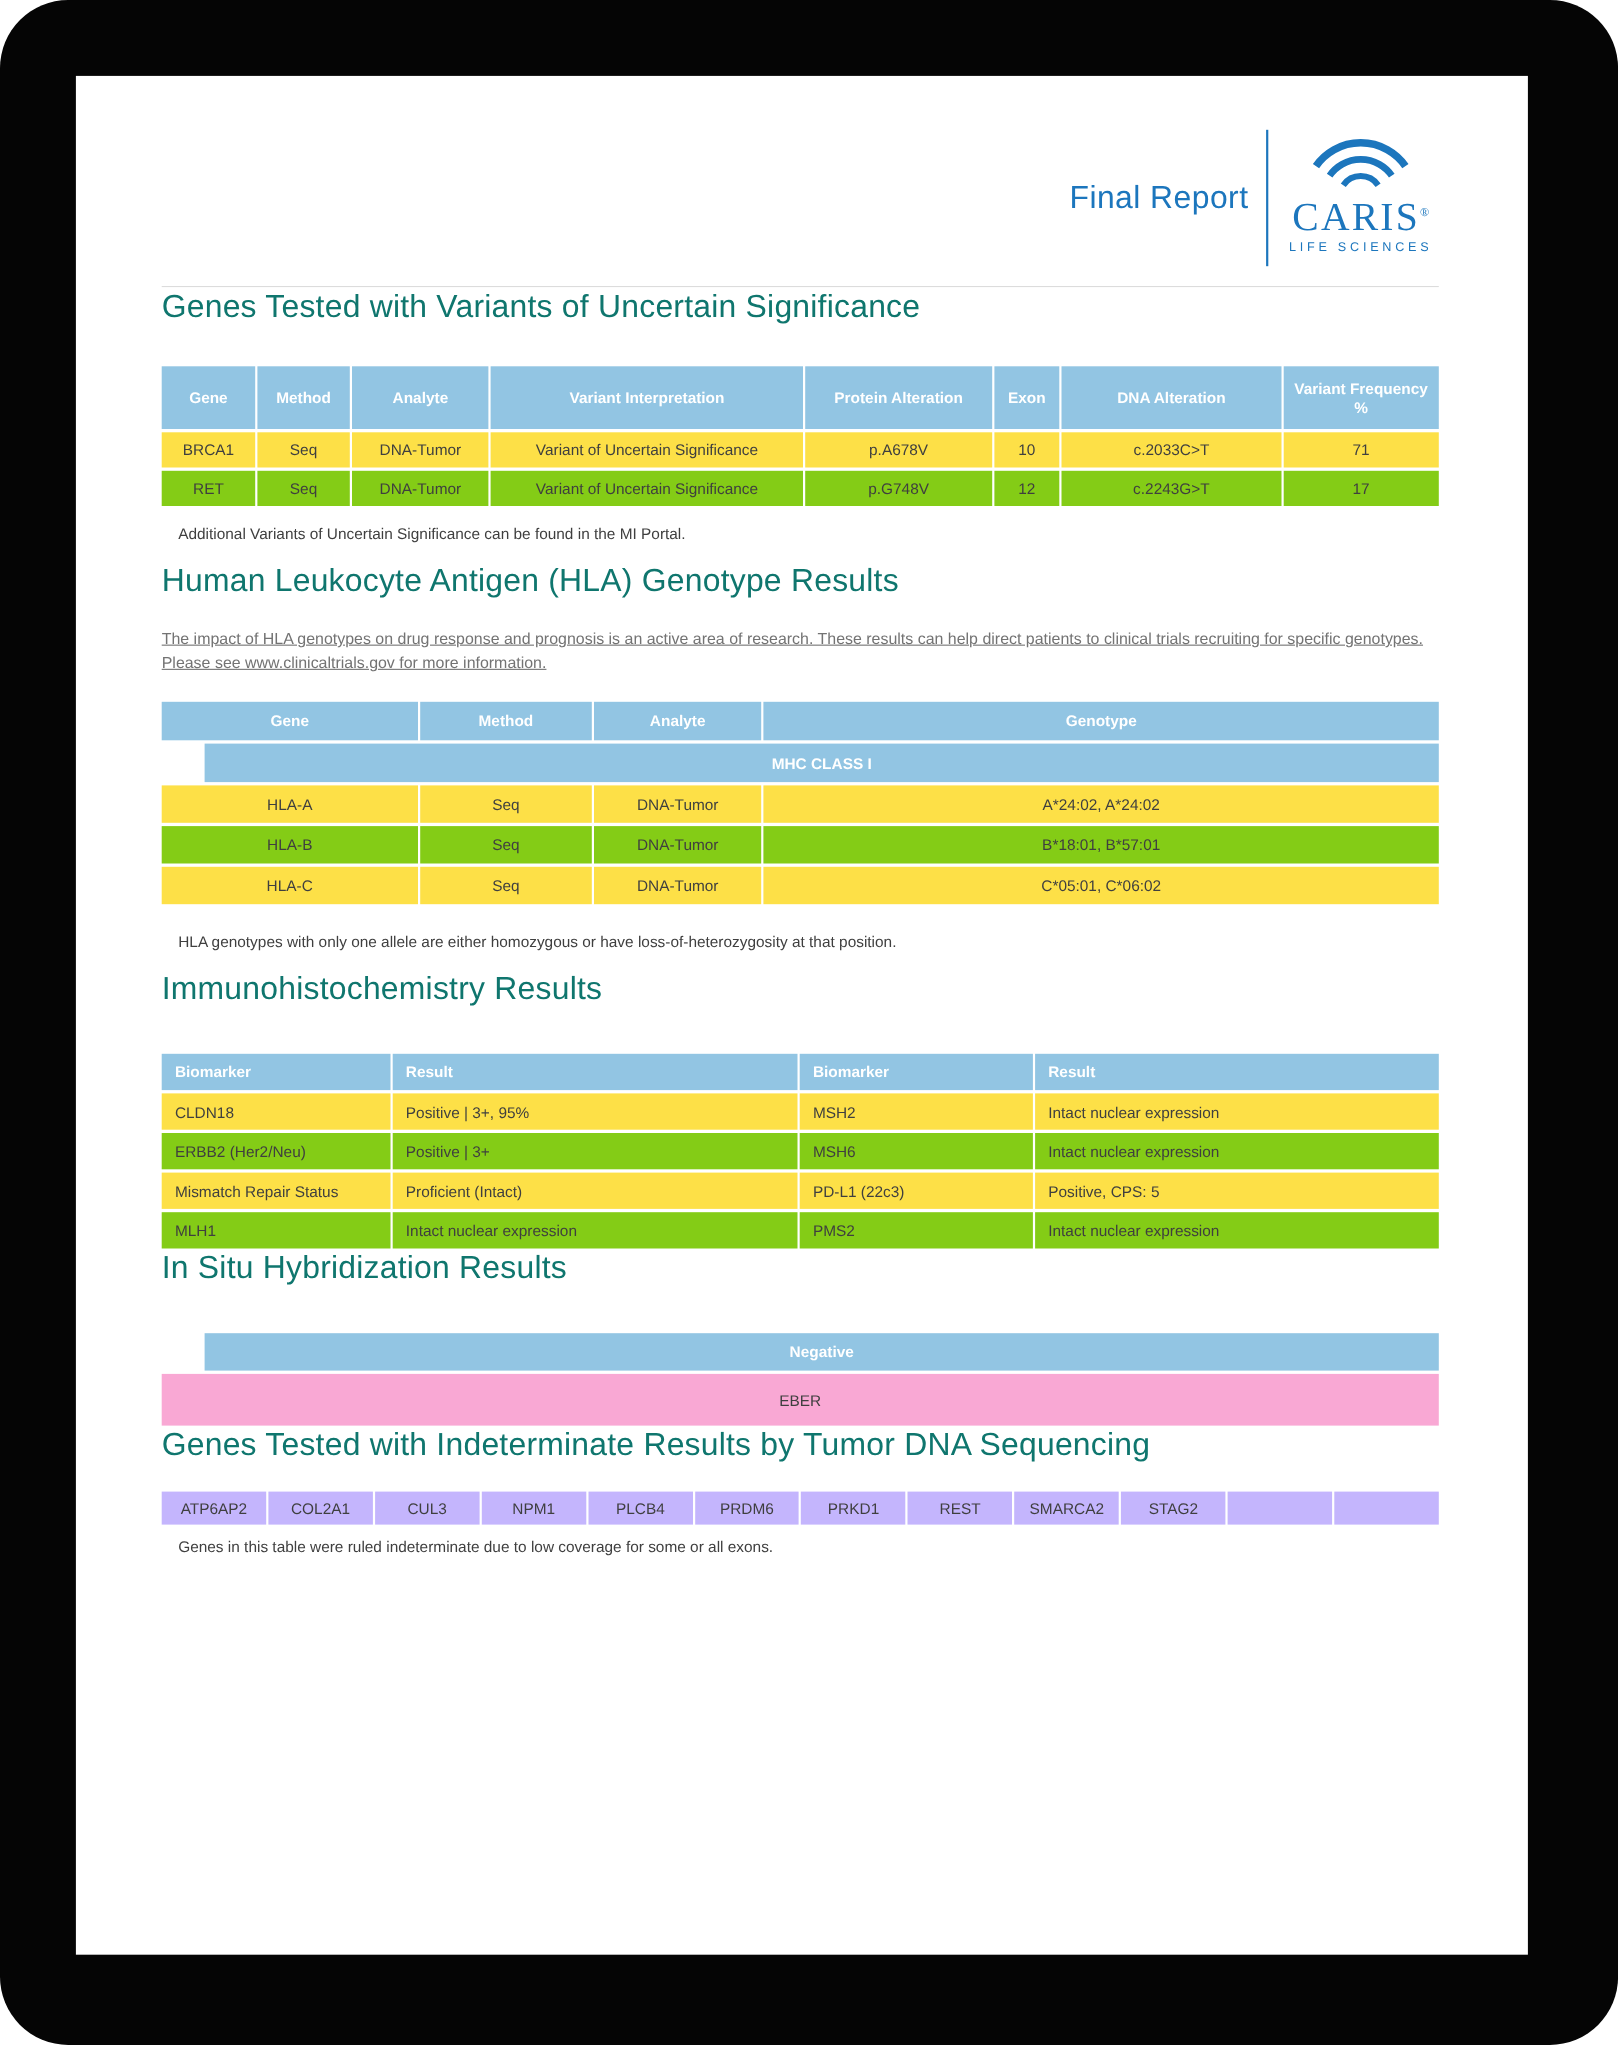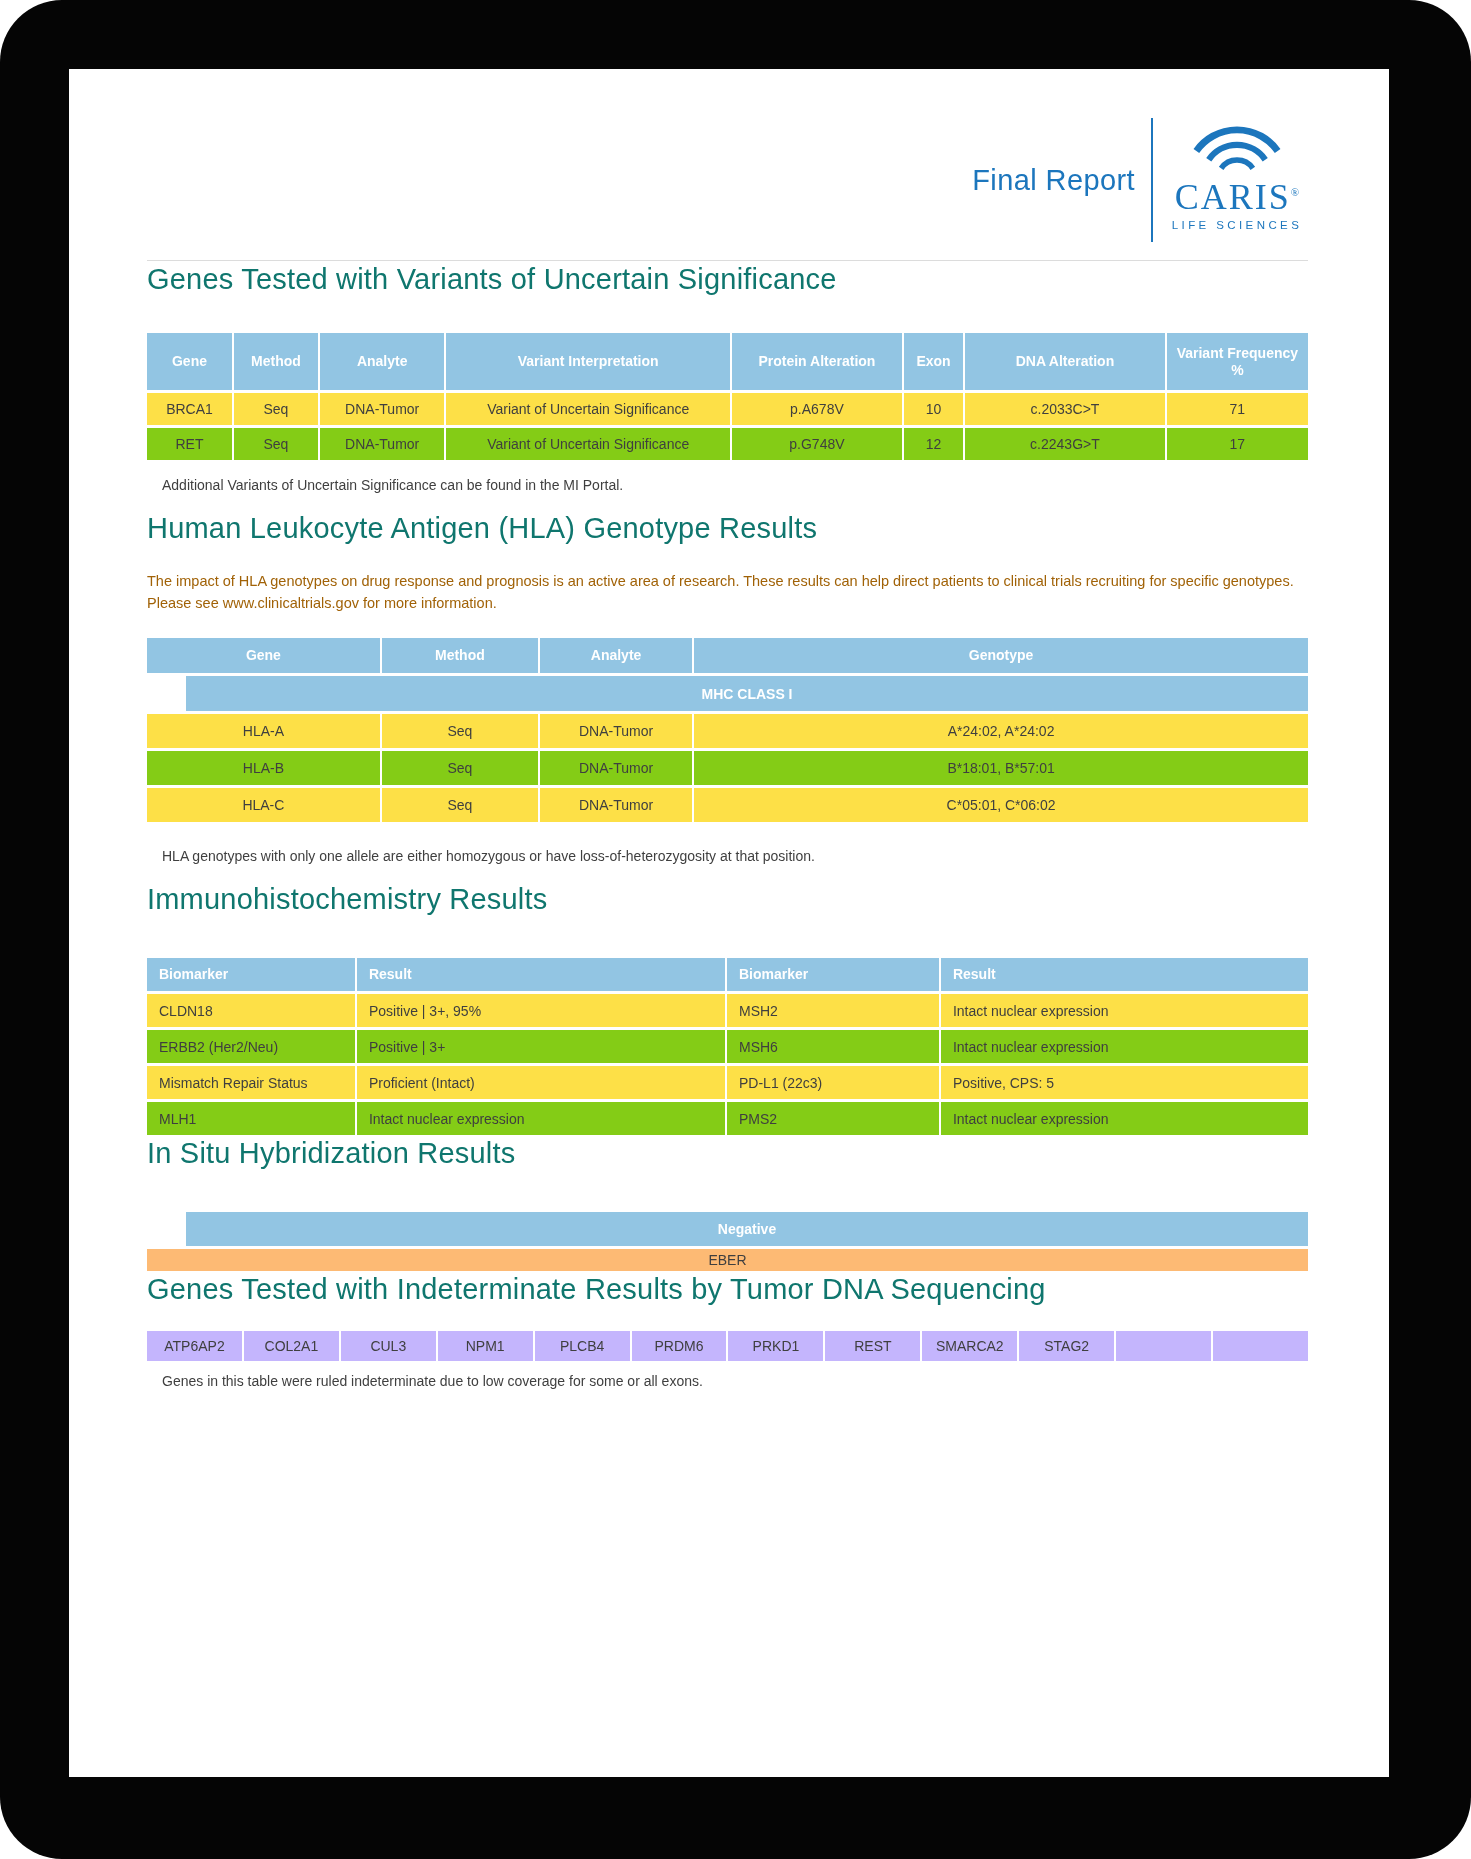--- a/index.html
+++ b/index.html
@@ -27,42 +27,42 @@
   .title-vus{margin-top:27px;}
   .title-hla{margin-top:54px;}
   .title-ihc{margin-top:27px;}
   .title-ish{margin-top:49px;}
   .title-ind{margin-top:36px;}
 
   .footnote{font-size:14px;color:#3f3f3f;margin:15px;line-height:20px;}
   .fn-vus{margin-top:15px;}
   .fn-hla{margin-top:24px;}
   .fn-genes{margin-top:10px;}
-  .intro-hla{margin:24px 0 0;font-size:14.5px;line-height:22px;color:#a16207;}
+  .intro-hla{margin:24px 0 0;font-size:14.5px;line-height:22px;color:#737373;text-decoration:underline;}
 
   .tbl{display:grid;column-gap:2px;row-gap:3px;}
   .t-vus{margin-top:36px;grid-template-columns:86fr 85fr 126fr 287fr 172fr 60fr 202fr 143fr;}
   .t-hla{margin-top:24px;grid-template-columns:234fr 157fr 153fr 617fr;}
   .t-ihc{margin-top:41px;grid-template-columns:209fr 370fr 213fr 369fr;}
   .t-ish{margin-top:41px;grid-template-columns:1fr;}
   .t-genes{margin-top:24px;display:grid;grid-template-columns:repeat(12,1fr);column-gap:2px;}
 
   .th{background:#92c5e3;color:#ffffff;font-weight:bold;font-size:14px;display:flex;align-items:center;justify-content:center;text-align:center;line-height:17px;padding:0 8px;box-sizing:border-box;}
   .t-vus .th{height:57px;}
   .t-hla .th{height:35px;}
   .t-ihc .th{height:33px;justify-content:flex-start;text-align:left;padding-left:12px;}
 
   .band{grid-column:1 / -1;background:#92c5e3;color:#ffffff;font-weight:bold;font-size:14px;display:flex;align-items:center;justify-content:center;height:35px;margin-left:39px;}
 
   .td{background:#fde047;font-size:14px;color:#3f3f3f;display:flex;align-items:center;justify-content:center;text-align:center;height:32px;padding:0 6px;box-sizing:border-box;}
   .t-hla .td{height:34px;}
   .t-ihc .td{height:33px;justify-content:flex-start;text-align:left;padding-left:12px;}
   .alt{background:#84cc16;}
   .t-ish .band{height:34px;}
-  .t-ish .td{height:22px;background:#fdba74;}
+  .t-ish .td{height:47px;background:#f9a8d4;}
 
   .gene-cell{background:#c4b5fd;height:30px;font-size:14px;color:#3f3f3f;display:flex;align-items:center;justify-content:center;}
 </style>
 </head>
 <body>
 
 <div class="frame">
   <div class="page">
     <div class="inner">
 

